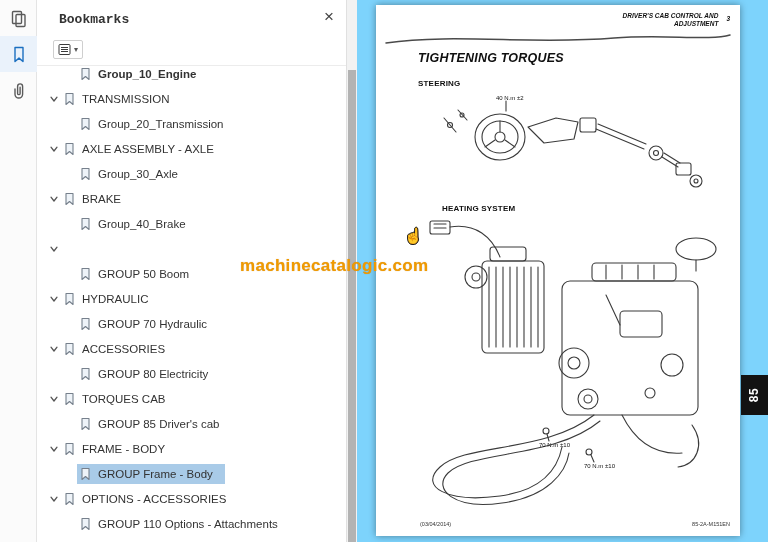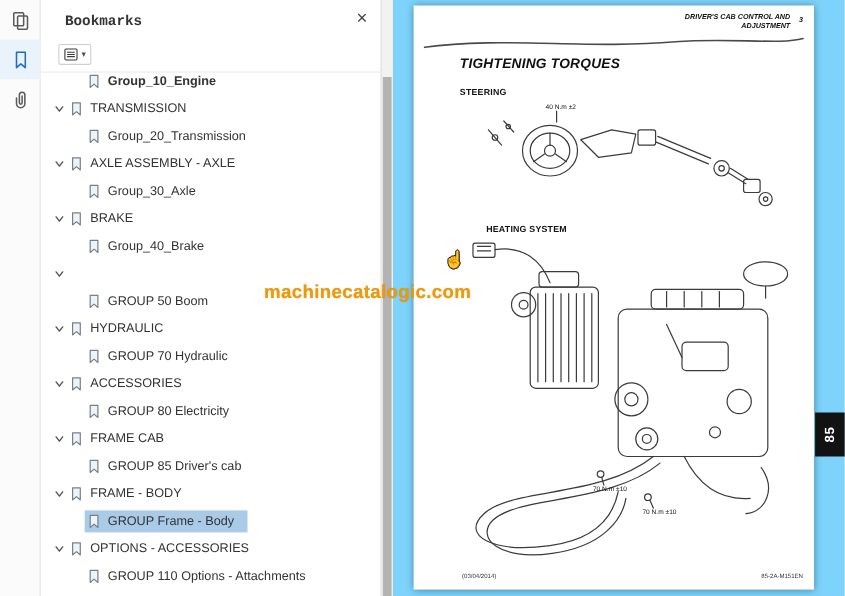--- a/index.html
+++ b/index.html
@@ -309,21 +309,21 @@
       <svg width="10" height="10" viewBox="0 0 10 10">
         <polyline points="2,3.2 5,7 8,3.2" stroke="#555" stroke-width="1.3" fill="none" stroke-linecap="round" stroke-linejoin="round"></polyline>
       </svg>
     </span>
     <span class="bm-hit">
       <span class="bm-icon">
         <svg width="11" height="14" viewBox="0 0 11 14">
           <path d="M2 1.5 h7 v11 l-3.5 -3 l-3.5 3 z" stroke="#76808c" stroke-width="1.1" fill="#eef3f8" stroke-linejoin="round"></path>
         </svg>
       </span>
-      <span class="bm-label">FRAME CAB</span>
+      <span class="bm-label">TORQUES CAB</span>
     </span>
   </div>
 
   <div class="bm-row lvl1">
 
     <span class="bm-hit">
       <span class="bm-icon">
         <svg width="11" height="14" viewBox="0 0 11 14">
           <path d="M2 1.5 h7 v11 l-3.5 -3 l-3.5 3 z" stroke="#76808c" stroke-width="1.1" fill="#eef3f8" stroke-linejoin="round"></path>
         </svg>

